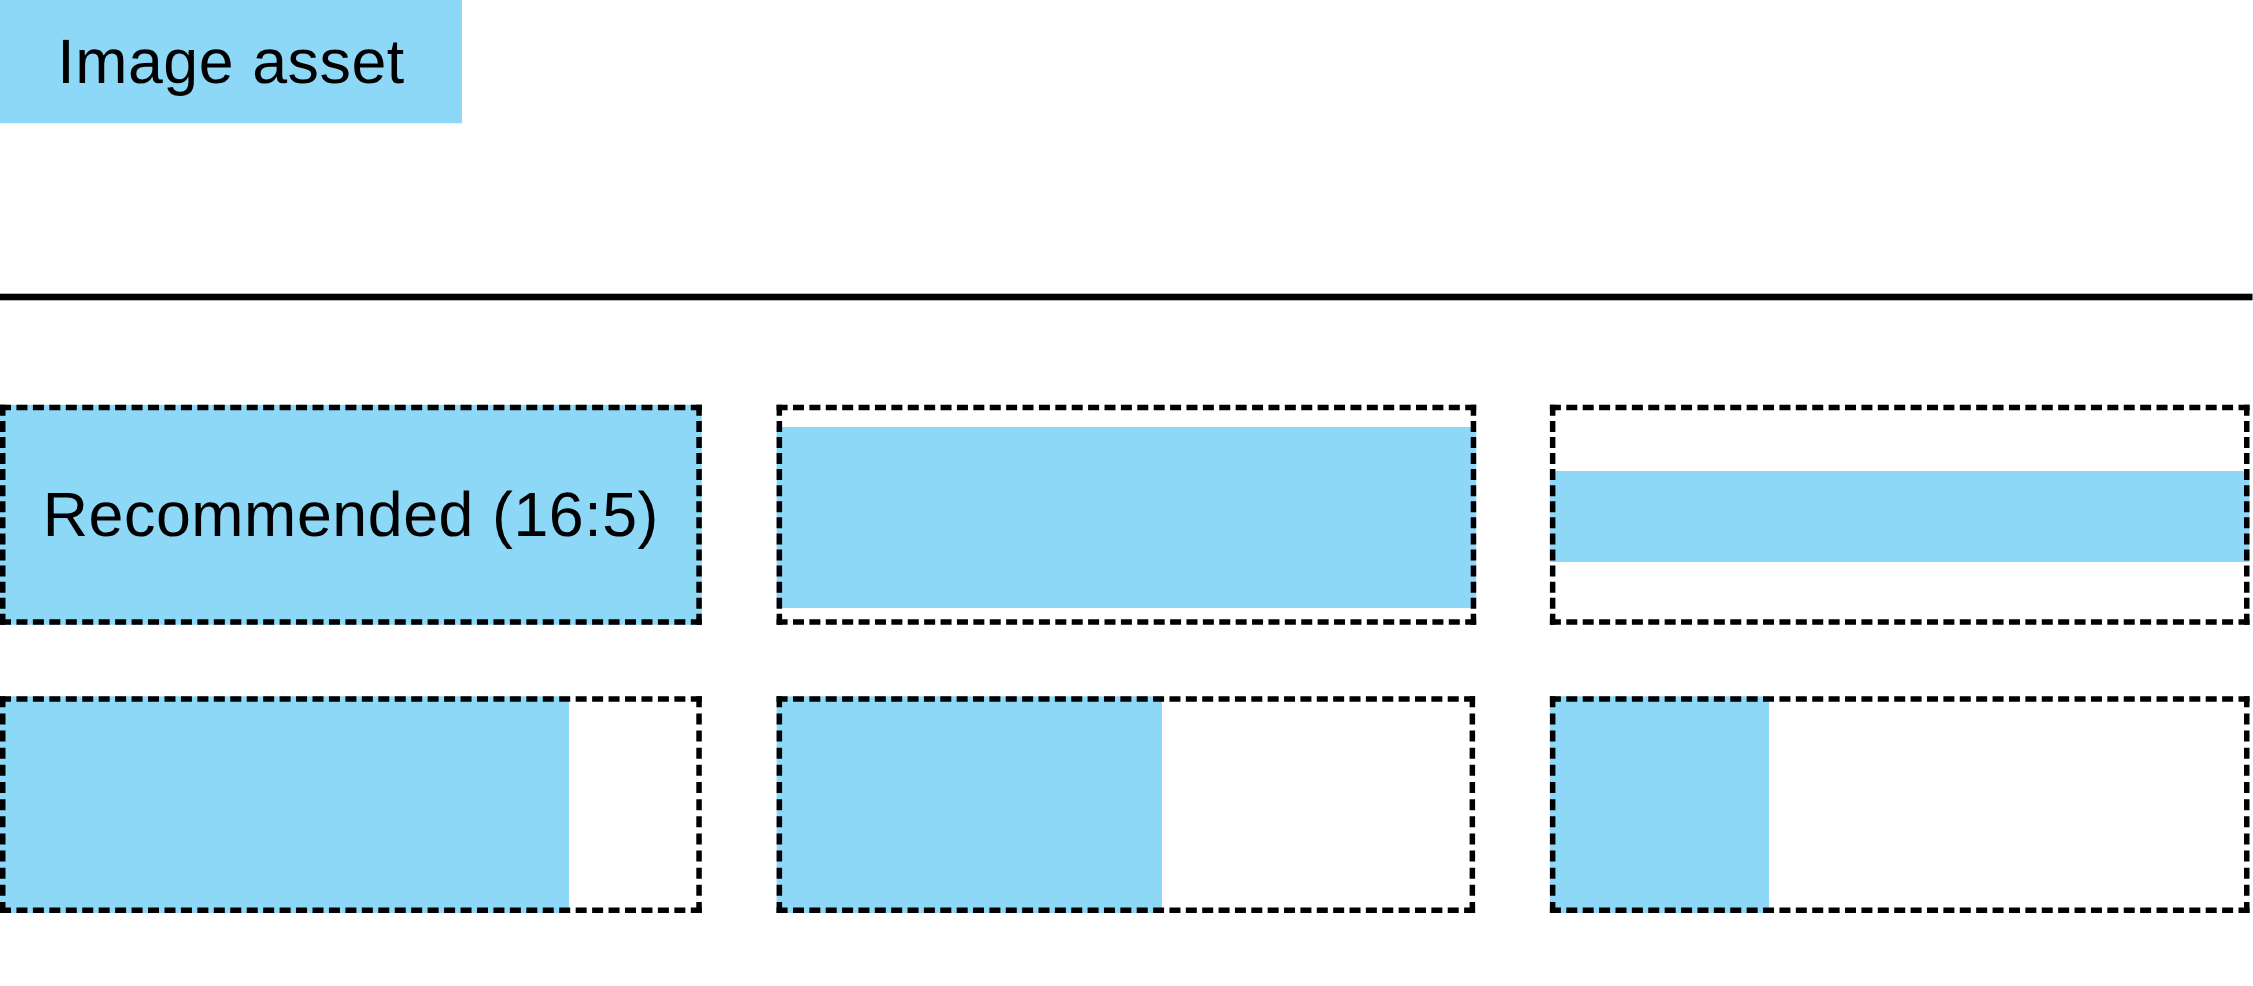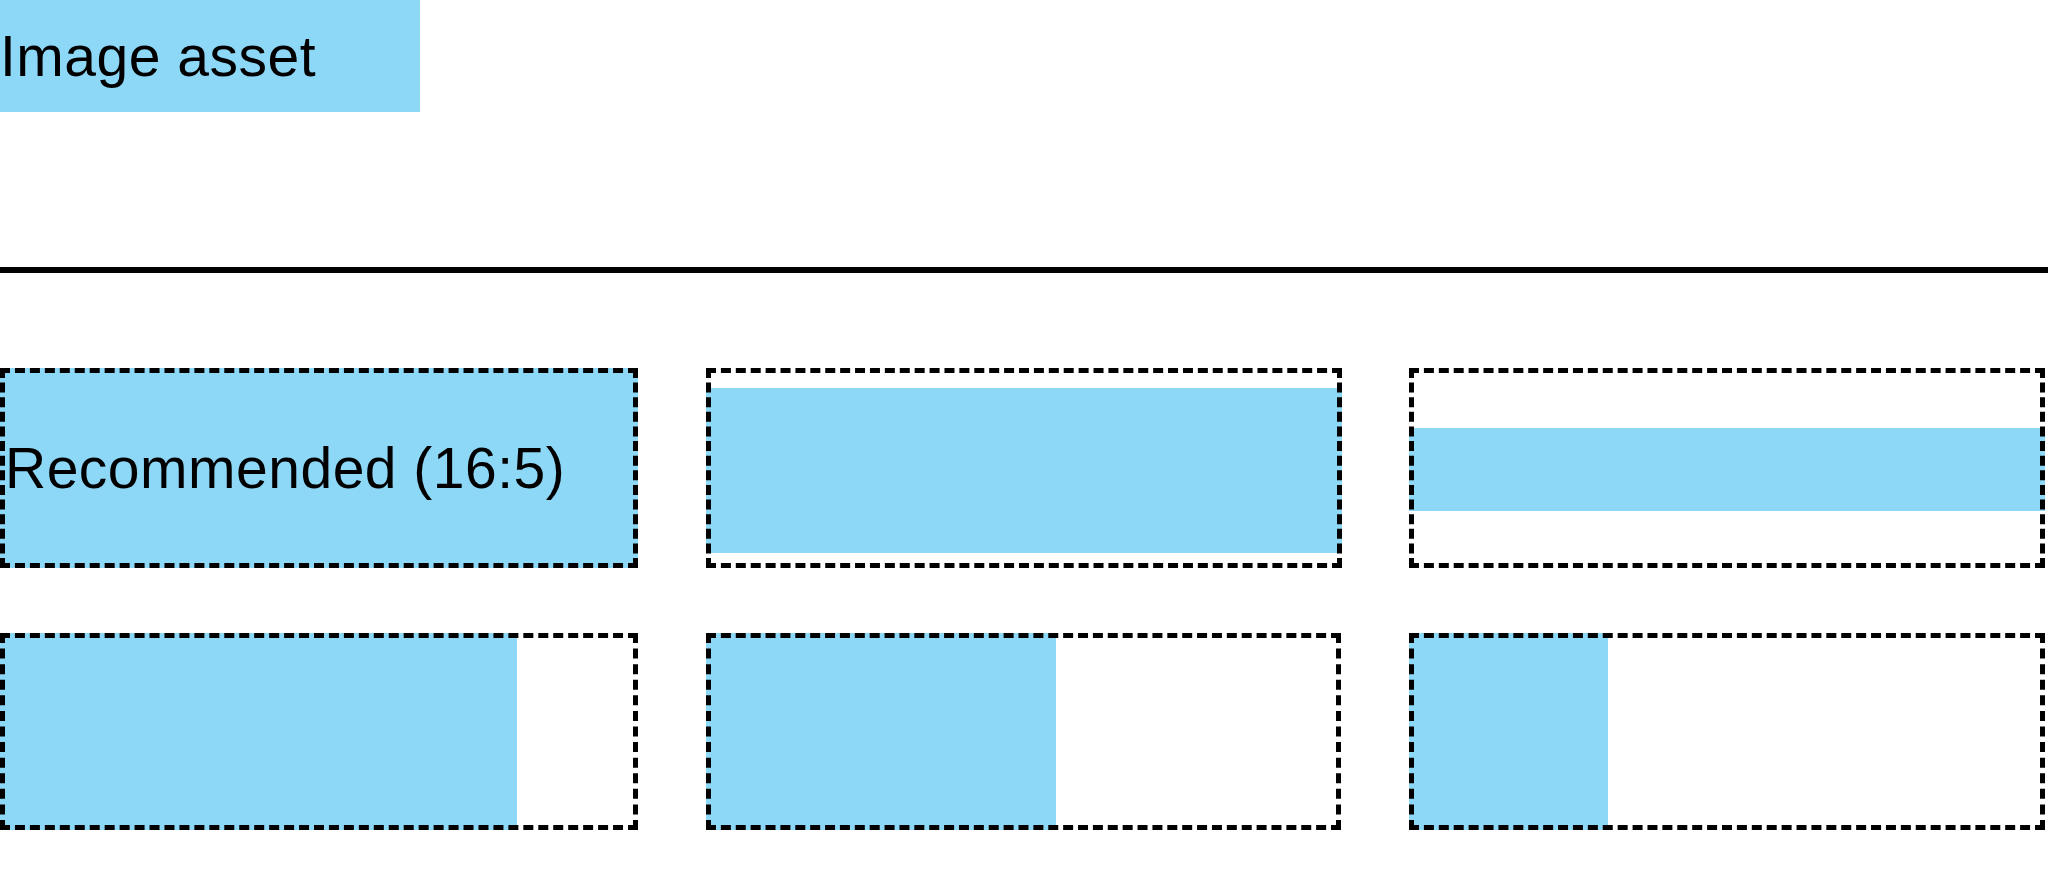--- a/index.html
+++ b/index.html
@@ -23,21 +23,21 @@
   .label {
     font-size: 57px;
     line-height: 1;
     color: #000000;
     white-space: nowrap;
     letter-spacing: 0.5px;
   }
   .centered {
     display: flex;
     align-items: center;
-    justify-content: flex-start;
+    justify-content: center;
   }
   .abs { position: absolute; box-sizing: border-box; }
 
   
   #legend-image-asset {
     left: 0; top: 63; width: 420px; height: 112px;
     background: var(--blue);
   }
   #legend-header-space {
     left: 456px; top: 63px; width: 907px; height: 112px;

